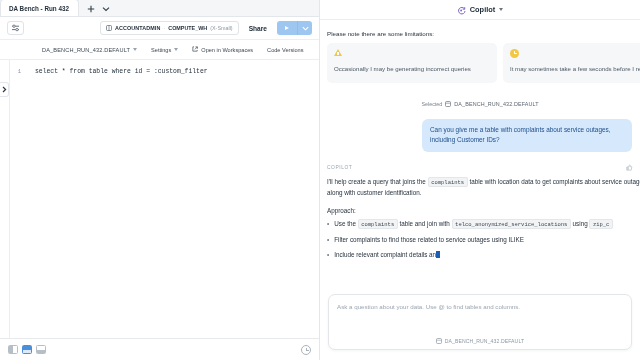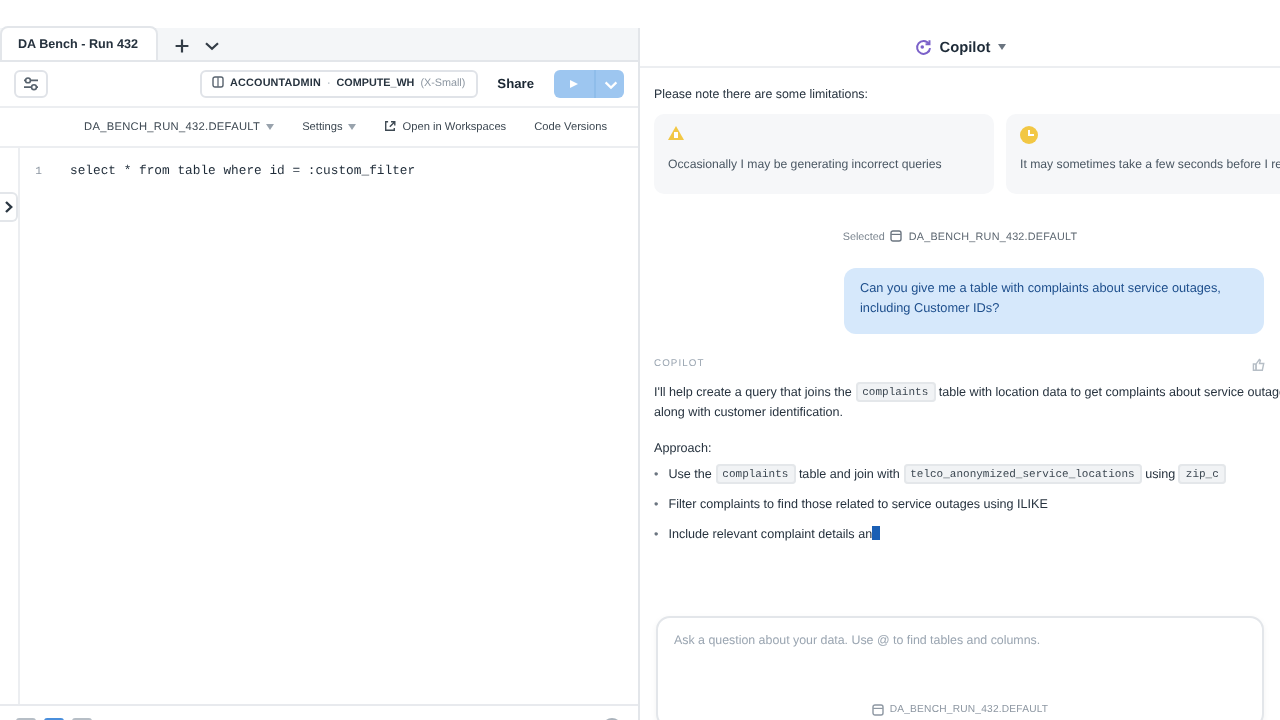--- a/index.html
+++ b/index.html
@@ -2,21 +2,21 @@
 <html><head>
 <meta charset="utf-8">
 <style>
   * { box-sizing: border-box; margin: 0; padding: 0; }
   html, body {
     width: 640px; height: 360px;
     font-family: "Liberation Sans", sans-serif;
     background: #fff;
     overflow: hidden;
   }
-  .app { display: flex; width: 640px; height: 252px; margin-top: 14px; }
+  .app { display: flex; width: 640px; height: 252px; }
 
   
   .worksheet {
     width: 320px; height: 360px;
     display: flex; flex-direction: column;
     background: #fff;
     border-right: 1px solid #e3e6ea;
     position: relative;
   }
   .tabbar {

